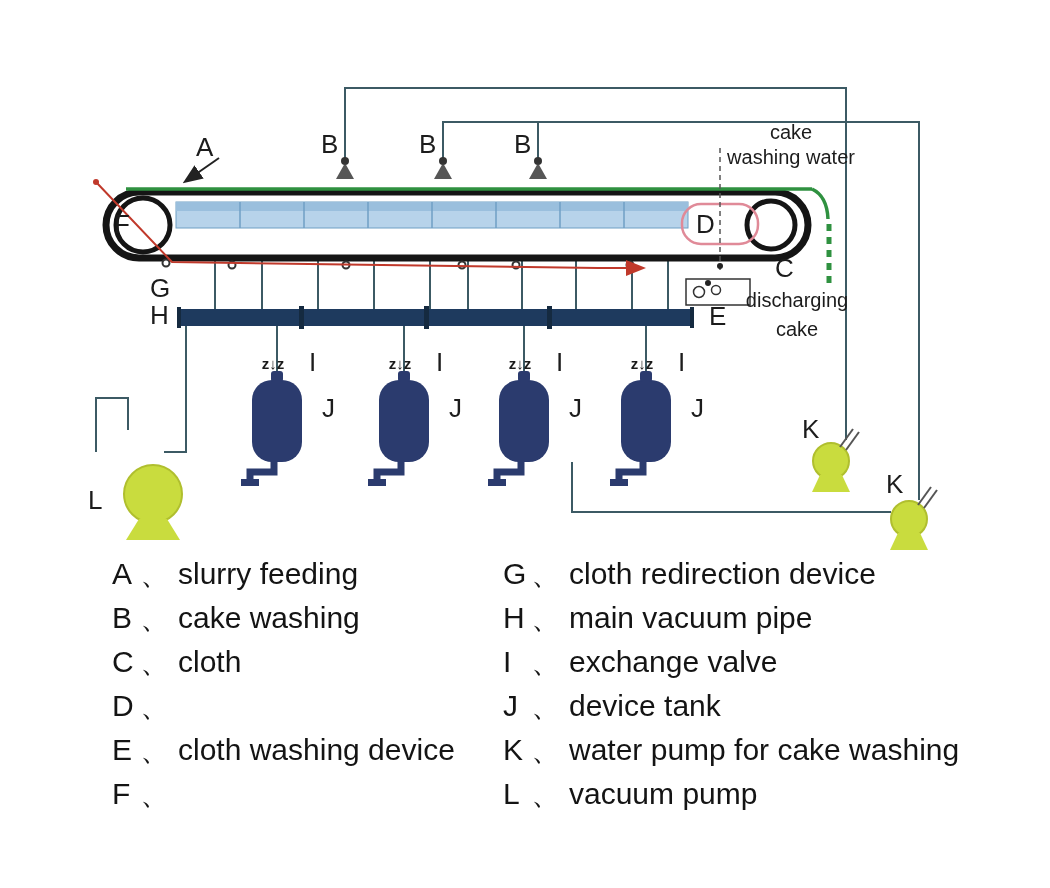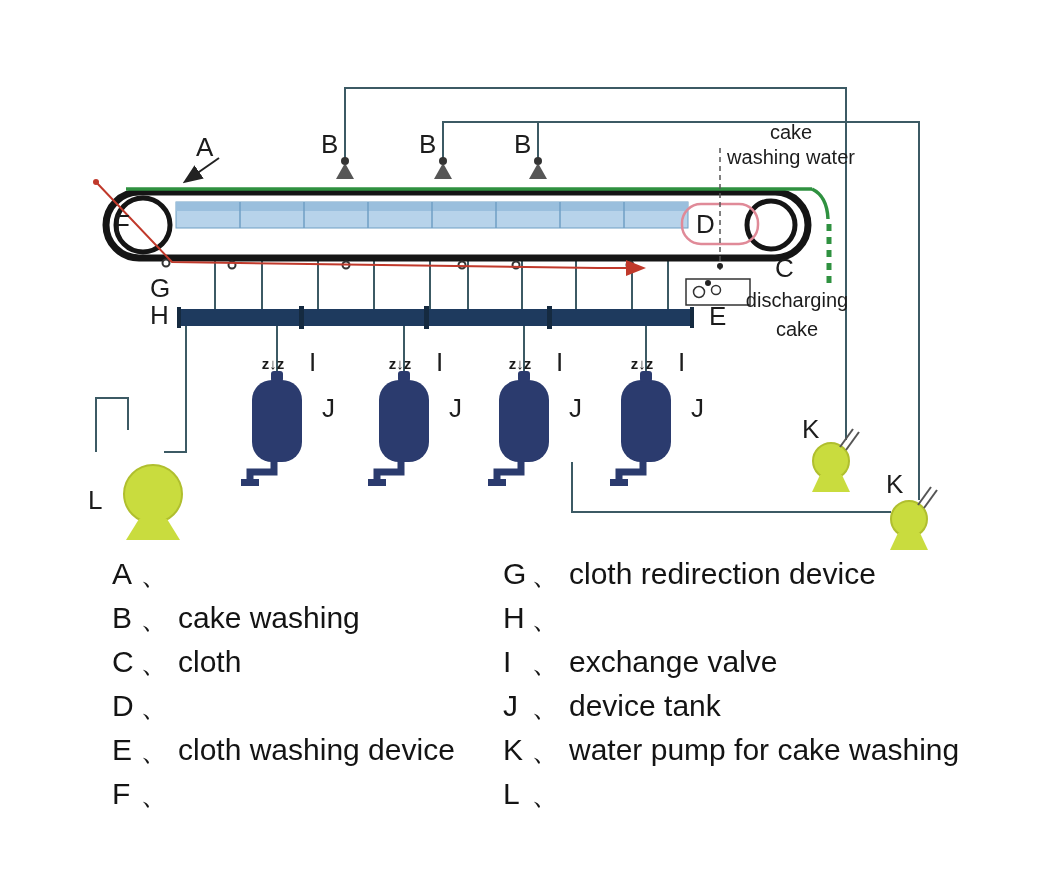--- a/index.html
+++ b/index.html
@@ -228,20 +228,21 @@
   <text class="ann" x="791" y="164">washing water</text>
   <text class="ann" x="797" y="307">discharging</text>
   <text class="ann" x="797" y="336">cake</text>
 </svg>
 
 <div class="legend">
   <div class="col left">
     <div class="row">
           <span class="key">A</span>
           <span class="sep">、</span>
+          <span class="txt">slurry feeding</span>
         </div>
     <div class="row">
           <span class="key">B</span>
           <span class="sep">、</span>
           <span class="txt">cake washing</span>
         </div>
     <div class="row">
           <span class="key">C</span>
           <span class="sep">、</span>
           <span class="txt">cloth</span>
@@ -262,36 +263,38 @@
   </div>
   <div class="col right">
     <div class="row">
           <span class="key">G</span>
           <span class="sep">、</span>
           <span class="txt">cloth redirection device</span>
         </div>
     <div class="row">
           <span class="key">H</span>
           <span class="sep">、</span>
+          <span class="txt">main vacuum pipe</span>
         </div>
     <div class="row">
           <span class="key">I</span>
           <span class="sep">、</span>
           <span class="txt">exchange valve</span>
         </div>
     <div class="row">
           <span class="key">J</span>
           <span class="sep">、</span>
           <span class="txt">device tank</span>
         </div>
     <div class="row">
           <span class="key">K</span>
           <span class="sep">、</span>
           <span class="txt">water pump for cake washing</span>
         </div>
     <div class="row">
           <span class="key">L</span>
           <span class="sep">、</span>
+          <span class="txt">vacuum pump</span>
         </div>
   </div>
 </div>
 
 </div>
 
 </body></html>

